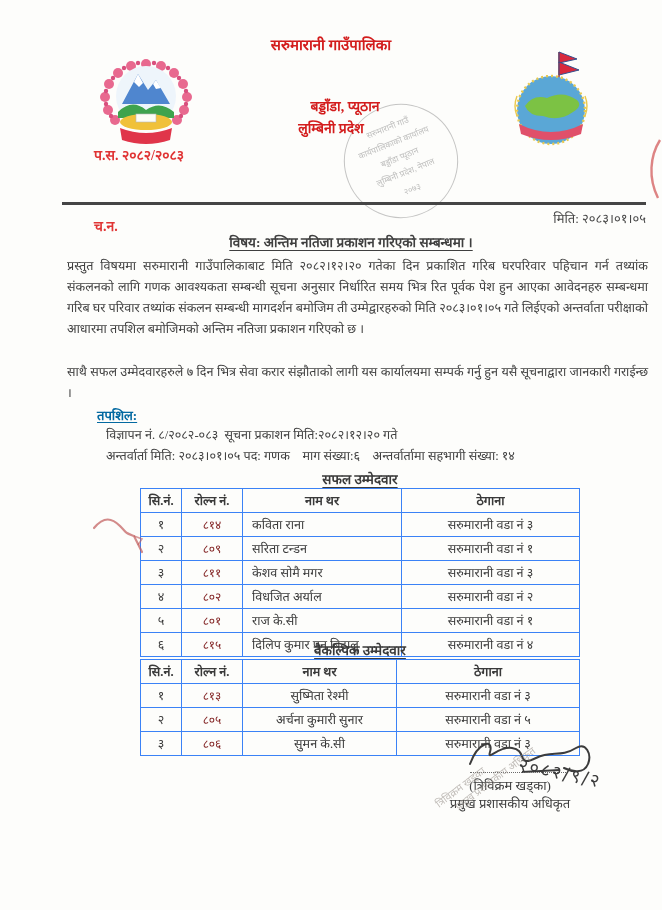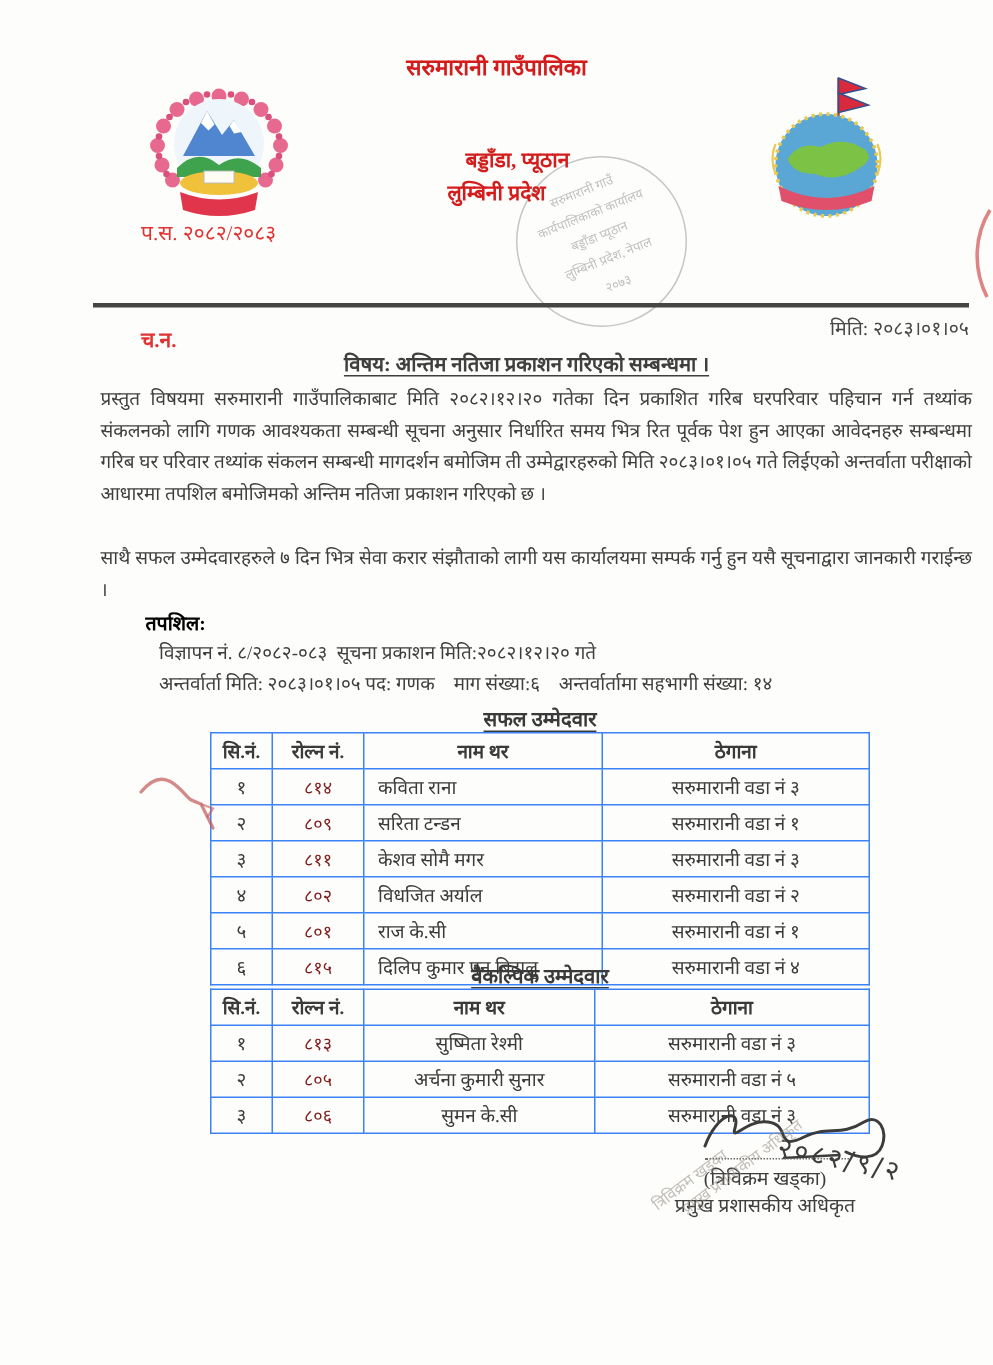--- a/index.html
+++ b/index.html
@@ -9,32 +9,32 @@
     font-family:"Liberation Serif","DejaVu Serif",serif;
     color:#3b3b3b;
   }
   .abs{position:absolute;}
   
   .hdr-red{color:#d31d1d;text-align:center;left:0;right:0;font-weight:bold;}
   .hdr-line1{top:34px;font-size:15px;}
   .hdr-line2{top:55px;font-size:23px;letter-spacing:.5px;}
   .hdr-line3{top:96px;font-size:14px;margin-left:28px;}
   .hdr-line4{top:118px;font-size:14px;}
-  .ref-no{left:94px;top:145px;color:#e03434;font-size:14px;font-weight:normal;}
+  .ref-no{left:94px;top:145px;color:#e03434;font-size:14px;font-weight:bold;}
   .dispatch-no{left:94px;top:171px;color:#e03434;font-size:14px;font-weight:bold;margin-top:45px;}
   .rule{left:62px;top:202px;width:584px;height:3px;background:#454545;}
   .date-line{top:209px;right:16px;font-size:13px;color:#484848;}
   .subject{top:233px;left:13px;right:0;text-align:center;font-size:13.5px;font-weight:bold;
     color:#3f3f3f;margin-left:27px;}
   .subject span{text-decoration:underline;text-underline-offset:3px;}
   .para{left:67px;width:581px;font-size:12.6px;line-height:21px;text-align:justify;color:#3e3e3e;}
   .para1{top:256px;}
   .para2{top:362px;}
-  .tapsil{left:97px;top:406px;font-size:13px;font-weight:bold;
-    text-underline-offset:2px;color:#000000;}
+  .tapsil{left:97px;top:406px;font-size:13px;font-weight:bold;text-decoration:underline;
+    text-underline-offset:2px;color:#0369a1;}
   .detail{left:106px;font-size:12.6px;color:#3e3e3e;white-space:pre;}
   .detail1{top:426px;}
   .detail2{top:447px;}
   
   .tbl-title{left:140px;width:440px;text-align:center;font-size:13.5px;font-weight:bold;color:#3a3a3a;}
   .tbl-title span{text-decoration:underline;text-underline-offset:3px;}
   .t1-title{top:470px;}
   .t2-title{top:641px;}
   table.doc{border-collapse:collapse;width:440px;font-size:12.6px;color:#3a3a3a;
     font-family:"Liberation Serif","DejaVu Serif",serif;}

